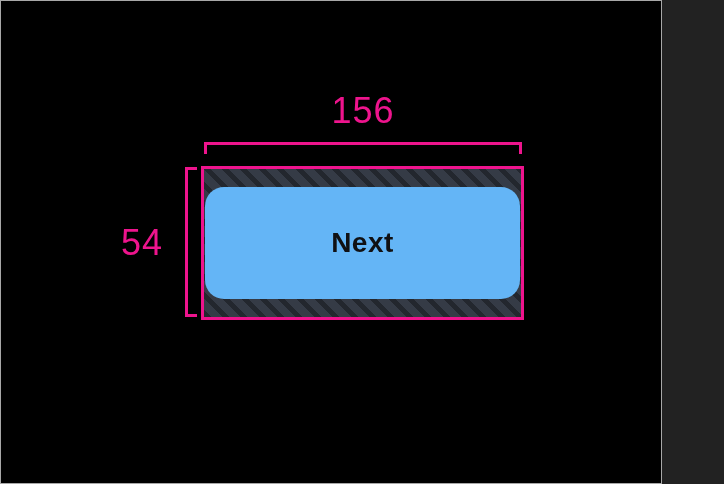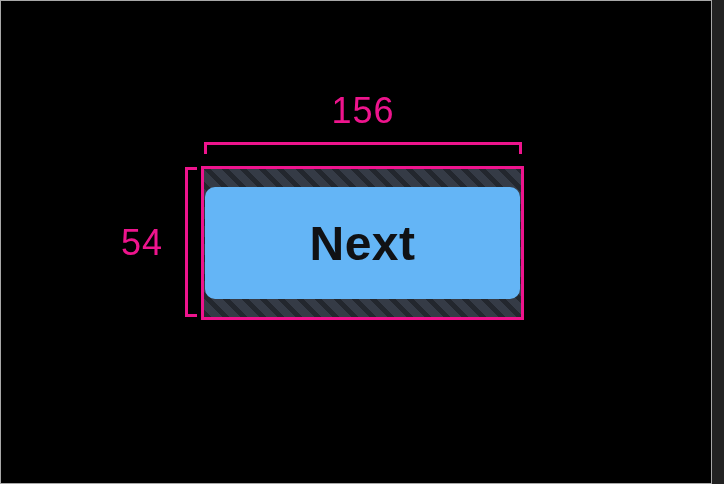--- a/index.html
+++ b/index.html
@@ -12,21 +12,21 @@
     --btn-text:#101114;
   }
   *{box-sizing:border-box;margin:0;padding:0;}
   html,body{background:#222;}
   body{
     font-family:"Liberation Sans","DejaVu Sans",sans-serif;
     width:724px;height:484px;overflow:hidden;
   }
   .canvas{
     position:relative;
-    width:712px;height:484px;
+    width:662px;height:484px;
     background:var(--canvas-bg);
     border:1px solid var(--canvas-border);
     text-decoration:underline;
   }
 
   
   .dim-label{
     position:absolute;
     color:var(--pink);
     font-size:36px;
@@ -76,26 +76,26 @@
       transparent 13px
     );
   }
 
   
   .next-button{
     position:absolute;
     left:1px;right:1px;top:18px;bottom:18px;
     background:var(--blue);
     border:none;
-    border-radius:10px;
+    border-radius:19px;
     display:flex;
     align-items:center;
     justify-content:center;
     font-family:"Liberation Sans","DejaVu Sans",sans-serif;
-    font-size:48px;
+    font-size:28px;
     font-weight:700;
     color:var(--btn-text);
     letter-spacing:0.5px;
     cursor:pointer;
   }
 </style>
 </head>
 <body>
 
 <div class="canvas">

